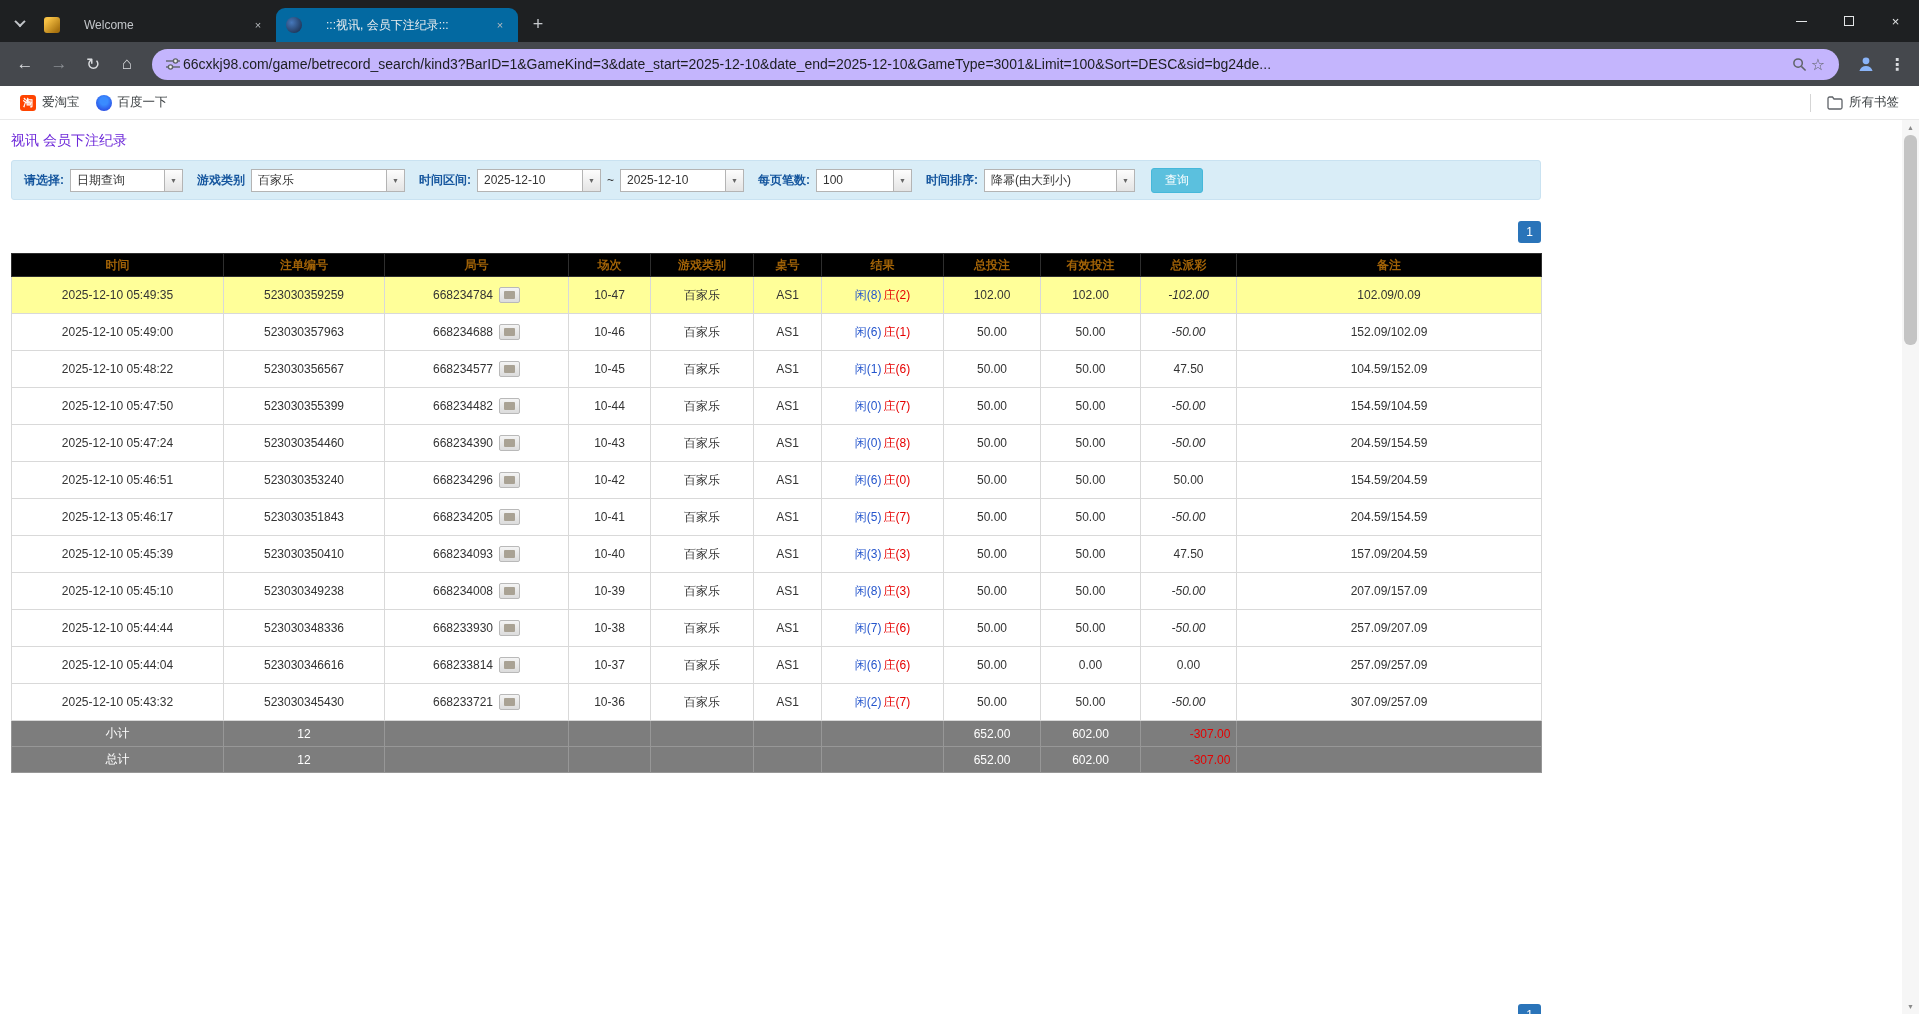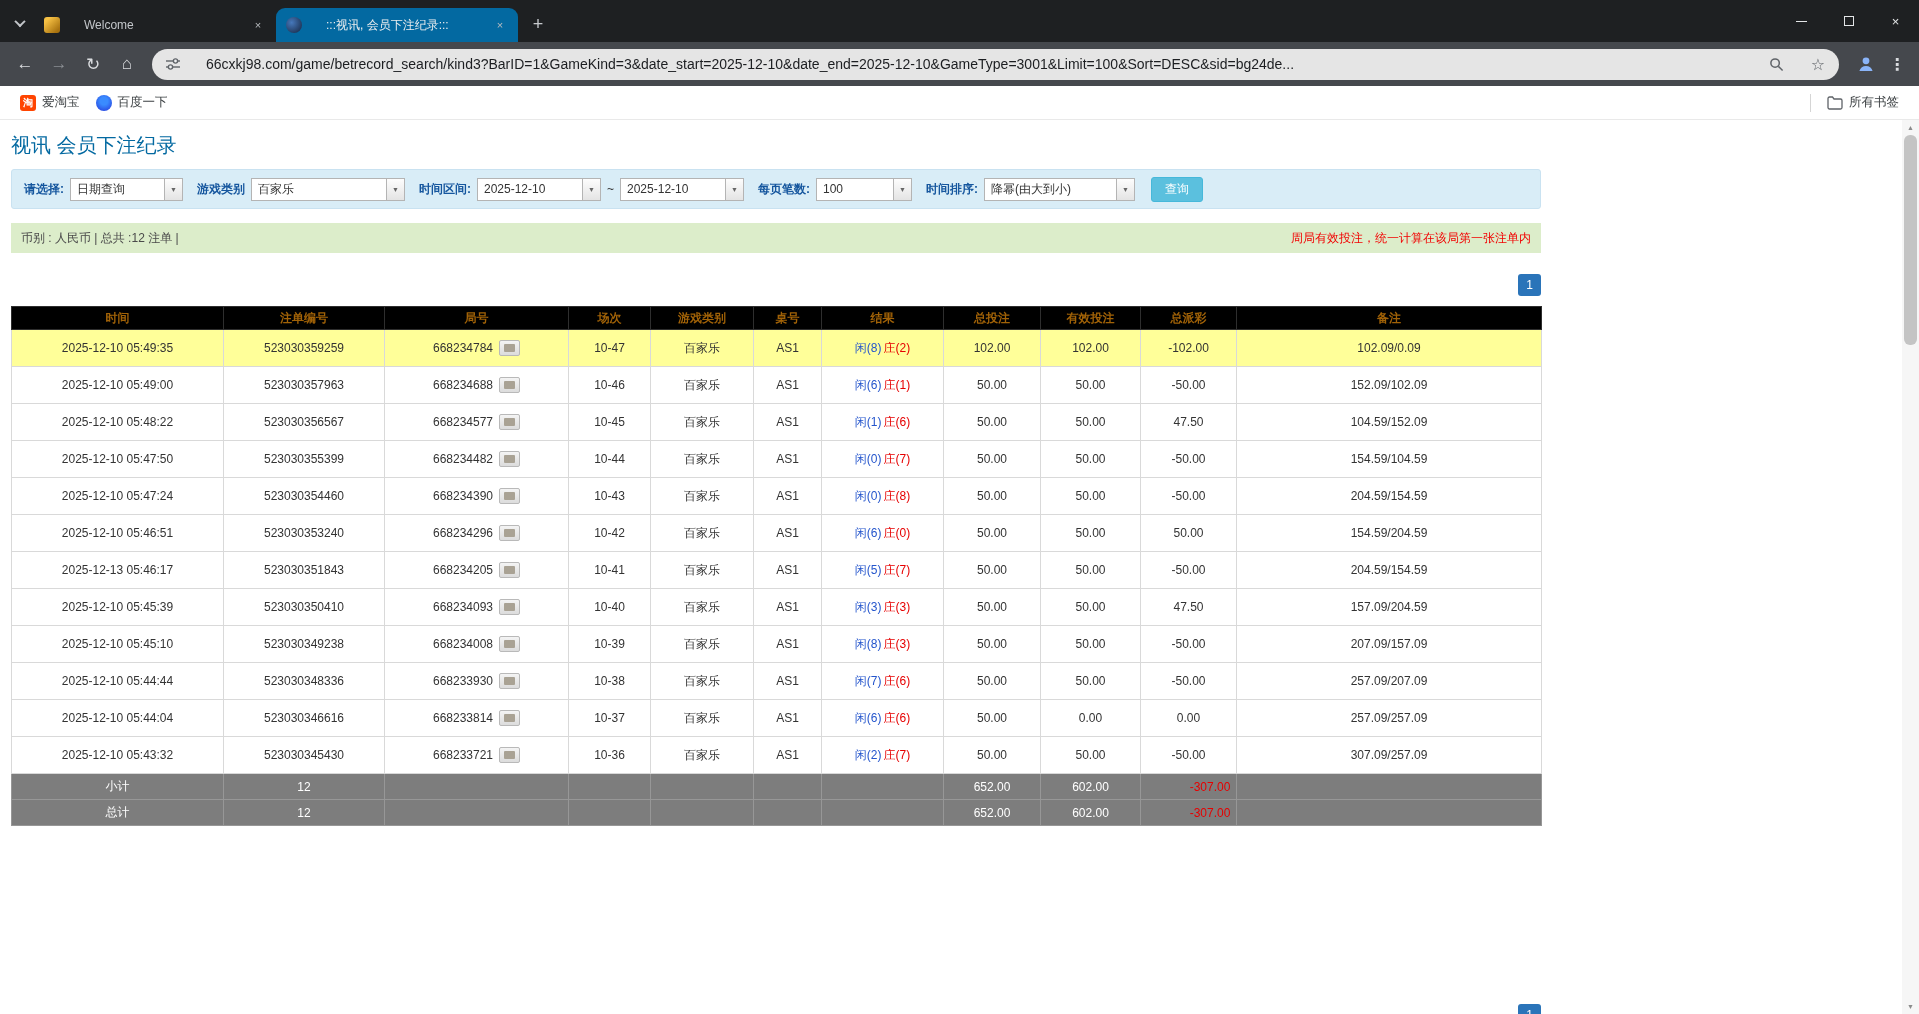--- a/index.html
+++ b/index.html
@@ -31,39 +31,39 @@
   .newtab{width:28px;height:28px;margin:0 0 4px 6px;display:flex;align-items:center;justify-content:center;color:#c6c9cd;font-size:18px;border-radius:50%;}
   .win-controls{position:absolute;right:0;top:0;height:42px;display:flex;}
   .win-btn{width:47px;display:flex;align-items:center;justify-content:center;color:#e4e6e8;}
   .minbar{width:11px;height:1px;background:#e4e6e8;}
   .maxbox{width:10px;height:10px;border:1px solid #e4e6e8;}
   .closex{font-size:13px;}
 
   .navbar{height:44px;background:#45484d;display:flex;align-items:center;padding:0 8px;}
   .nav-btn{width:34px;height:34px;display:flex;align-items:center;justify-content:center;color:#dadcdf;font-size:17px;border-radius:50%;flex:none;}
   .nav-btn.dim{color:#8b8f94;}
-  .omnibox{flex:1;height:31px;margin:0 10px 0 8px;background:#e5e5e5;border-radius:16px;display:flex;align-items:center;padding:0 12px;gap:24px;min-width:0;}
+  .omnibox{flex:1;height:31px;margin:0 10px 0 8px;background:#c4b5fd;border-radius:16px;display:flex;align-items:center;padding:0 12px;gap:1px;min-width:0;}
   .url-text{flex:1;font-size:14px;color:#1c1e21;white-space:nowrap;overflow:hidden;}
   .ob-icon{width:18px;height:18px;display:flex;align-items:center;justify-content:center;flex:none;color:#5f6368;}
   .star{font-size:16px;color:#5f6368;}
   .profile-btn{width:34px;height:34px;display:flex;align-items:center;justify-content:center;flex:none;}
   .menu-btn{width:28px;height:34px;display:flex;align-items:center;justify-content:center;color:#dadcdf;font-size:16px;font-weight:bold;flex:none;}
 
   .bookmarks{height:34px;background:#fff;border-bottom:1px solid #e9e9e9;display:flex;align-items:center;padding:0 12px;font-size:12.5px;color:#3c4043;}
   .bm-item{display:flex;align-items:center;gap:6px;padding:4px 8px;border-radius:12px;white-space:nowrap;}
   .bm-icon{width:16px;height:16px;border-radius:3px;display:flex;align-items:center;justify-content:center;flex:none;}
   .taobao{background:#ff4400;color:#fff;font-size:10px;font-weight:bold;}
   .baidu{background:radial-gradient(circle at 50% 38%,#3a8bff 30%,#2433d8);border-radius:50%;}
   .bm-spacer{flex:1;}
   .bm-sep{width:1px;height:18px;background:#d5d5d5;margin:0 8px;}
 
   
   .page{position:relative;height:894px;background:#fff;overflow:hidden;}
   .content{padding:10px 0 0 11px;width:1552px;}
-  .page-title{font-size:20px;color:#0369a1;margin:2px 0 10px 0;}
+  .page-title{font-size:14px;color:#6d28d9;margin:2px 0 10px 0;}
 
   .filter-bar{width:1530px;height:40px;background:var(--filter-bar-bg);border:1px solid #c9e2f1;border-radius:3px;display:flex;align-items:center;padding:0 12px;font-size:12px;}
   .flabel{color:#15569e;font-weight:bold;margin-right:6px;white-space:nowrap;}
   .ml{margin-left:14px;}
   .combo{display:inline-flex;height:23px;}
   .combo input{height:23px;border:1px solid #b4b4b4;border-right:none;background:#fff;font-size:12px;color:#333;padding:0 6px;font-family:inherit;outline:none;}
   .combo .arrow{width:19px;height:23px;border:1px solid #b4b4b4;background:linear-gradient(#fdfdfd,#e4e4e4);display:flex;align-items:center;justify-content:center;font-size:7px;color:#666;}
   .tilde{margin:0 6px;color:#333;}
   .search-btn{height:25px;padding:0 13px;margin-left:16px;background:#5bc0de;border:1px solid #46b8da;border-radius:3px;color:#fff;font-size:12px;font-family:inherit;cursor:pointer;}
 
@@ -71,21 +71,21 @@
   .summary-right{color:#f20000;}
 
   .pagerow{width:1530px;margin-top:21px;display:flex;justify-content:flex-end;}
   .page-btn{min-width:23px;height:22px;line-height:22px;text-align:center;background:var(--accent-blue);color:#fff;border-radius:3px;font-size:12px;display:inline-block;}
 
   .bet-table{width:1530px;margin-top:10px;border-collapse:collapse;table-layout:fixed;font-size:12px;text-align:center;}
   .bet-table th{background:var(--header-black);color:#a16207;height:23px;font-weight:bold;border:1px solid #2e2e2e;}
   .bet-table tbody td{height:37px;border:1px solid #d9d9d9;color:#333;background:#fff;}
   .bet-table tr.highlighted td{background:var(--highlight-yellow);}
   .blue{color:var(--bet-blue);}
-  .red{color:var(--loss-red);}
+  .red{color:var(--loss-red);font-style:italic;}
   .player{color:var(--bet-blue);}
   .banker{color:var(--loss-red);margin-left:2px;}
   .round-wrap{display:inline-flex;align-items:center;gap:6px;}
   .video-icon{width:21px;height:16px;border:1px solid #b9b9b9;border-radius:2px;background:linear-gradient(#f4f4f4,#dcdcdc);display:inline-flex;align-items:center;justify-content:center;}
   .video-icon::before{content:"";width:11px;height:8px;background:#a9a294;border-radius:1px;}
   .bet-table tfoot td{height:26px;background:var(--footer-gray);color:#fff;border:1px solid #979797;}
   .bet-table tfoot td.redft{color:var(--loss-red);padding-left:43px;}
 
   .scrollbar{position:absolute;top:0;right:0;width:17px;height:894px;background:#f6f6f6;}
   .sb-arrow{height:15px;display:flex;align-items:center;justify-content:center;color:#8b8b8b;font-size:7px;}
@@ -207,24 +207,20 @@
         <span class="arrow">▼</span>
       </span>
       <span class="flabel ml">时间排序:</span>
       <span class="combo">
         <input style="width: 132px;" readonly="" value="降幂(由大到小)">
         <span class="arrow">▼</span>
       </span>
       <button class="search-btn">查询</button>
     </div>
 
-    <div class="summary-bar">
-      <span>币别 : 人民币 | 总共 :12 注单 |</span>
-      <span class="summary-right">周局有效投注，统一计算在该局第一张注单内</span>
-    </div>
 
     <div class="pagerow">
       <span class="page-btn">1</span>
     </div>
 
     <table class="bet-table">
       <colgroup>
         <col style="width:212px">
           <col style="width:161px">
           <col style="width:184px">

